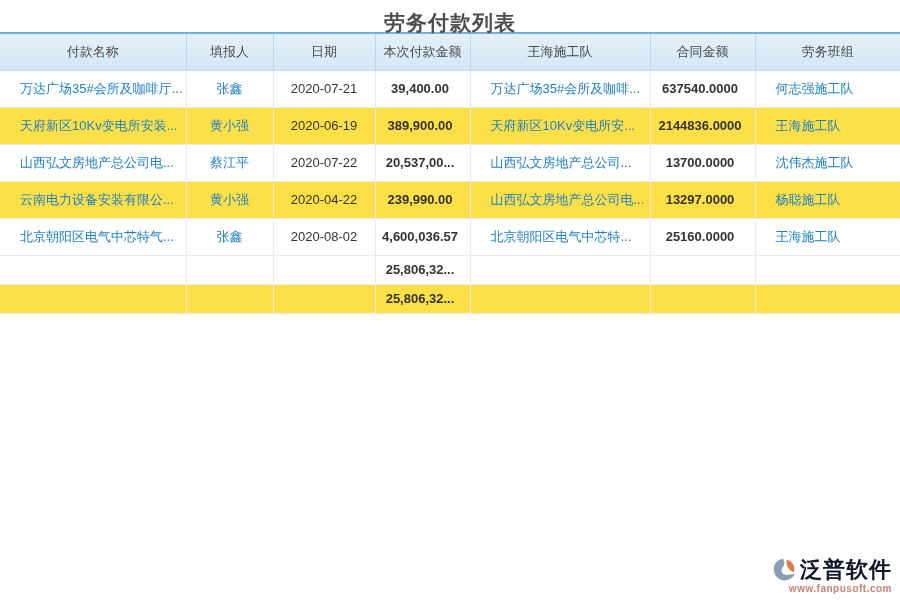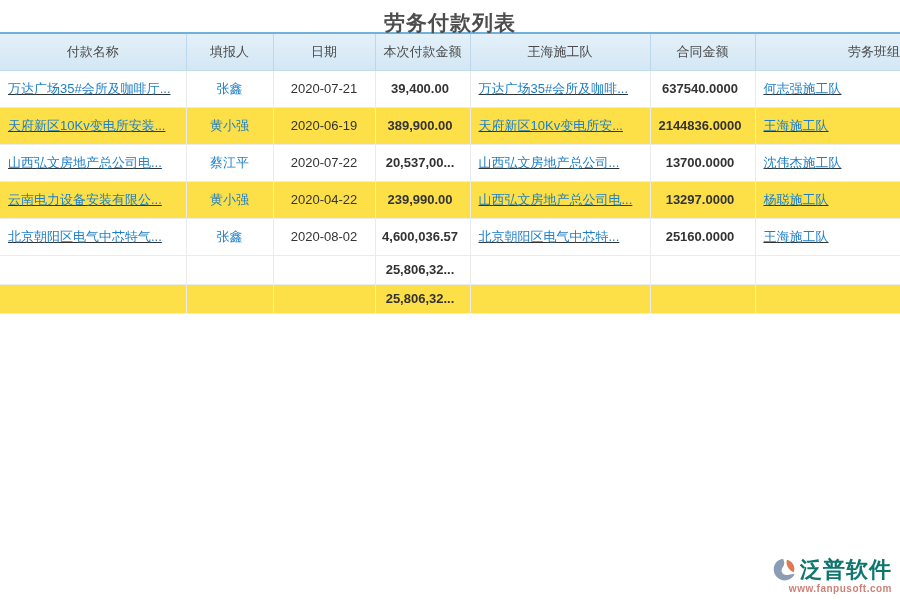--- a/index.html
+++ b/index.html
@@ -30,34 +30,34 @@
     background: linear-gradient(#e3f0f9, #d3e7f4);
     border-top: 2px solid #6fb1dc;
     border-bottom: 1px solid #c3dded;
     border-right: 1px solid #bcd8ea;
     height: 37px;
     font-weight: normal;
     color: #4a4a4a;
     text-align: center;
     vertical-align: middle;
   }
-  thead th:last-child { border-right: none; text-align: right; }
+  thead th:last-child { border-right: none; }
   tbody td {
     height: 37px;
     border-bottom: 1px solid #ebebeb;
     border-right: 1px solid #ebebeb;
     vertical-align: middle;
     color: #333333;
     white-space: nowrap;
     overflow: hidden;
   }
   tbody td:last-child { border-right: none; }
   tbody tr.alt { background: #fde047; }
   tbody tr.summary-row td { height: 29px; }
-  .cell-left   { text-align: left;  padding-left: 8px; padding-right: 6px; text-decoration: underline; }
+  .cell-left   { text-align: left;  padding-left: 20px; padding-right: 6px; }
   .cell-center { text-align: center; }
   .cell-right  { text-align: center; padding-right: 9px; padding-left: 4px; font-weight: bold; }
   a.blue-link {
     color: #1c7ec9;
     text-decoration: none;
     cursor: pointer;
   }
   .footer-logo {
     position: absolute;
     right: 8px;
@@ -66,21 +66,21 @@
   }
   .footer-logo .brand-line {
     display: flex;
     align-items: center;
     justify-content: flex-end;
     gap: 2px;
   }
   .footer-logo .brand-name {
     font-size: 22px;
     font-weight: bold;
-    color: #0f766e;
+    color: #0f172a;
     letter-spacing: 1px;
   }
   .footer-logo .brand-url {
     font-size: 10px;
     font-weight: bold;
     color: #cf8076;
     letter-spacing: 0.5px;
     margin-top: -2px;
   }
 </style>

